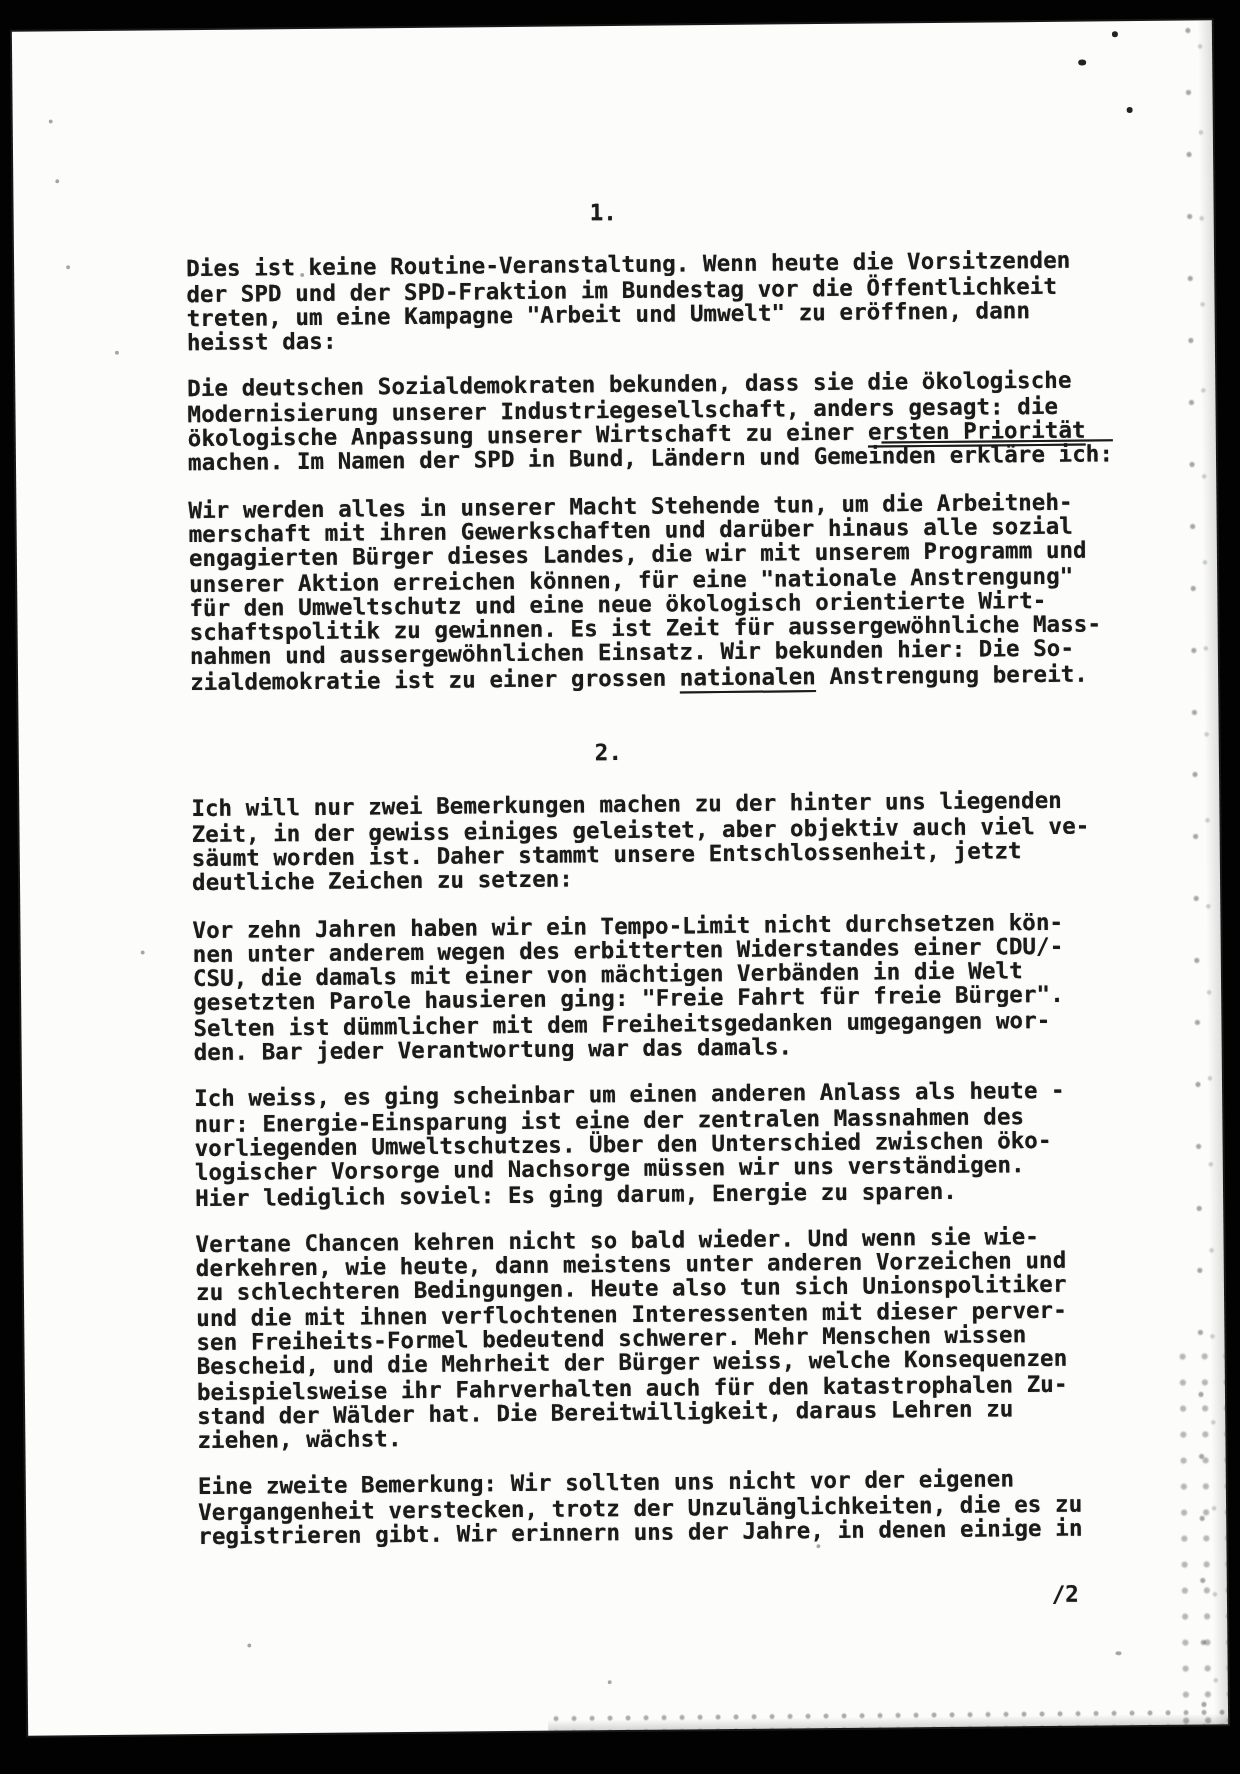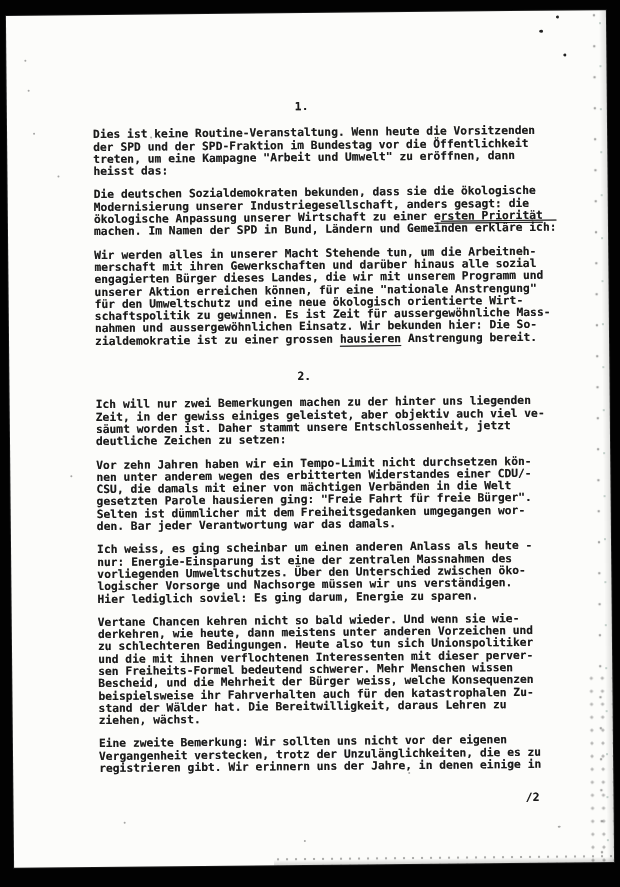--- a/index.html
+++ b/index.html
@@ -105,21 +105,21 @@
 heisst das:</span></div><div class="para"><span>Die deutschen Sozialdemokraten bekunden, dass sie die ökologische
 Modernisierung unserer Industriegesellschaft, anders gesagt: die
 ökologische Anpassung unserer Wirtschaft zu einer </span><span class="underline">ersten Priorität</span><span>
 machen. Im Namen der SPD in Bund, Ländern und Gemei</span><span class="overline">nden erkläre ich:</span></div><div class="para"><span>Wir werden alles in unserer Macht Stehende tun, um die Arbeitneh-
 merschaft mit ihren Gewerkschaften und darüber hinaus alle sozial
 engagierten Bürger dieses Landes, die wir mit unserem Programm und
 unserer Aktion erreichen können, für eine "nationale Anstrengung"
 für den Umweltschutz und eine neue ökologisch orientierte Wirt-
 schaftspolitik zu gewinnen. Es ist Zeit für aussergewöhnliche Mass-
 nahmen und aussergewöhnlichen Einsatz. Wir bekunden hier: Die So-
-zialdemokratie ist zu einer grossen </span><span class="underline">hausieren</span><span> Anstrengung bereit.</span></div><div class="heading">2.</div><div class="para"><span>Ich will nur zwei Bemerkungen machen zu der hinter uns liegenden
+zialdemokratie ist zu einer grossen </span><span class="underline">nationalen</span><span> Anstrengung bereit.</span></div><div class="heading">2.</div><div class="para"><span>Ich will nur zwei Bemerkungen machen zu der hinter uns liegenden
 Zeit, in der gewiss einiges geleistet, aber objektiv auch viel ve-
 säumt worden ist. Daher stammt unsere Entschlossenheit, jetzt
 deutliche Zeichen zu setzen:</span></div><div class="para"><span>Vor zehn Jahren haben wir ein Tempo-Limit nicht durchsetzen kön-
 nen unter anderem wegen des erbitterten Widerstandes einer CDU/-
 CSU, die damals mit einer von mächtigen Verbänden in die Welt
 gesetzten Parole hausieren ging: "Freie Fahrt für freie Bürger".
 Selten ist dümmlicher mit dem Freiheitsgedanken umgegangen wor-
 den. Bar jeder Verantwortung war das damals.</span></div><div class="para"><span>Ich weiss, es ging scheinbar um einen anderen Anlass als heute -
 nur: Energie-Einsparung ist eine der zentralen Massnahmen des
 vorliegenden Umweltschutzes. Über den Unterschied zwischen öko-

